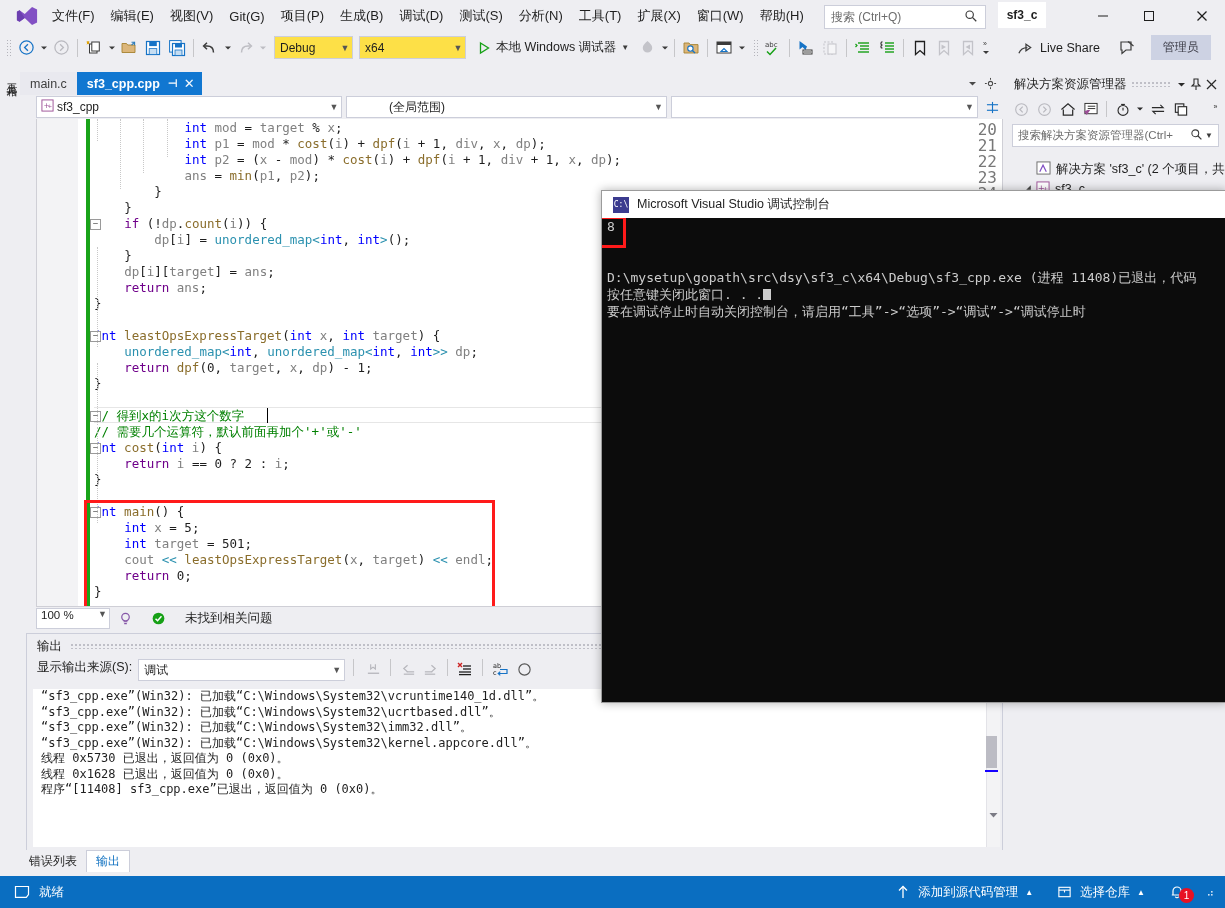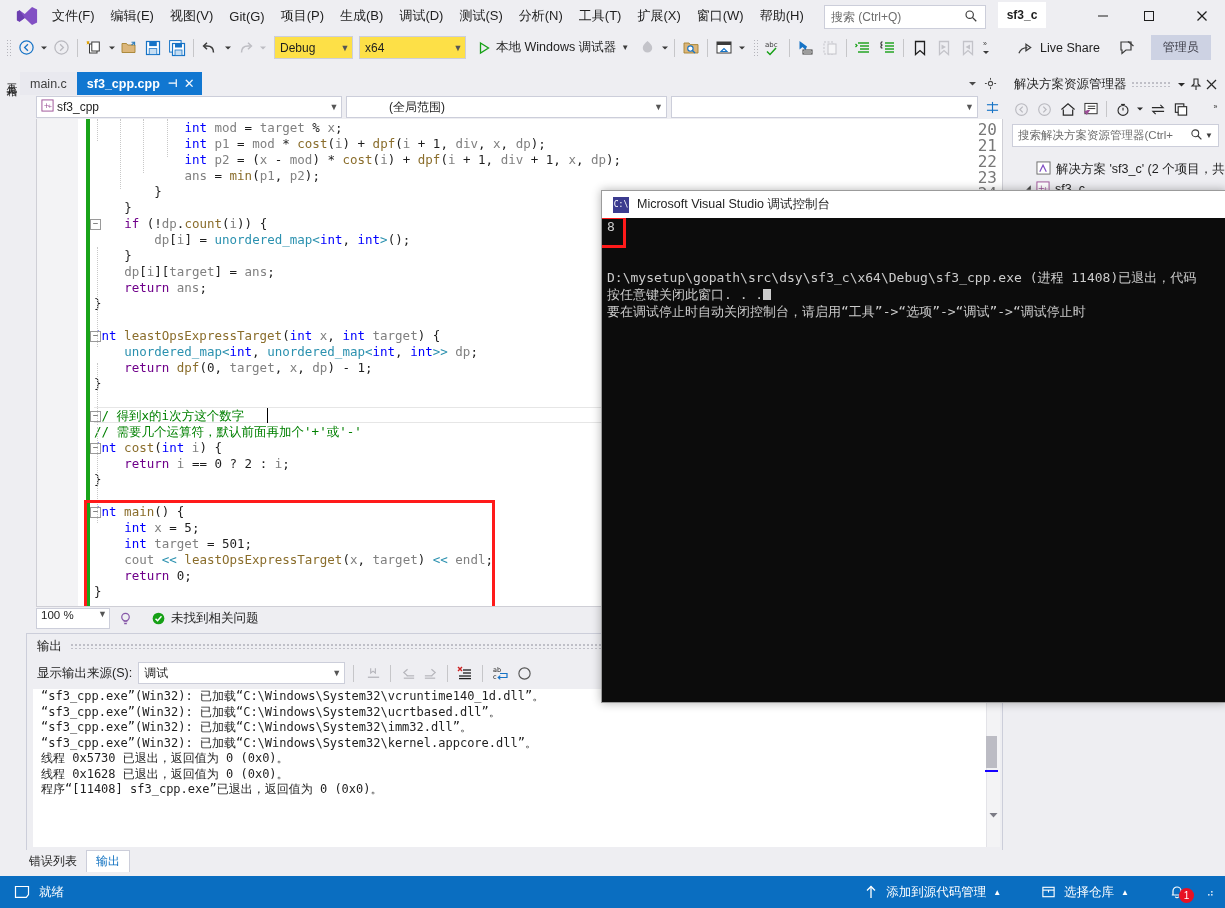--- a/index.html
+++ b/index.html
@@ -77,36 +77,36 @@
   
   .zoomstrip{position:absolute;left:36px;top:607px;width:965px;height:22px;background:#eeeef2;display:flex;align-items:center;}
   .zoomcombo{width:68px;height:19px;background:#fff;border:1px solid #ccceda;display:flex;align-items:flex-start;font-size:11.5px;padding-left:4px;}
   .zoomcombo .zc{width:13px;text-align:center;font-size:9px;color:#555;}
 
   
   .outpanel{position:absolute;left:26px;top:633px;width:975px;height:220px;background:#eeeef2;border:1px solid #ccceda;}
   .outhdr{position:absolute;left:0;top:0;width:100%;height:24px;display:flex;align-items:center;}
   .outhdr .ttl{font-size:12.5px;padding-left:10px;}
   .dots{flex:1;height:6px;margin:0 8px;background-image:radial-gradient(#bfbfc7 38%,transparent 40%);background-size:4px 4px;}
-  .outtoolbar{position:absolute;left:0;top:25px;width:100%;height:28px;display:flex;align-items:center;}
+  .outtoolbar{position:absolute;left:0;top:25px;width:100%;height:28px;display:flex;}
   .outtoolbar .lbl{font-size:12.5px;padding-left:10px;padding-right:6px;}
   .srccombo{width:200px;height:20px;background:#fff;border:1px solid #ccceda;display:flex;align-items:center;font-size:12px;padding-left:5px;}
   .srccombo .sc{width:15px;text-align:center;font-size:9px;color:#555;}
   .outlog{position:absolute;left:6px;top:55px;width:955px;height:158px;background:#fff;overflow:hidden;}
   .logline{font-family:"DejaVu Sans Mono","Liberation Mono",monospace;font-size:12px;color:#1e1e1e;white-space:pre;padding-left:8px;line-height:15.5px;}
   .outscroll{position:absolute;right:2px;top:55px;width:13px;height:158px;background:#f3f3f5;border-left:1px solid #e3e3e8;}
   .outthumb{position:absolute;right:3px;width:11px;background:#bcbcc4;}
   .outtrackmark{position:absolute;right:2px;width:13px;height:2px;background:#1500ff;}
 
   
   .btabs{position:absolute;left:20px;top:850px;width:985px;height:22px;background:#eeeef2;display:flex;align-items:flex-end;}
   .btab{height:21px;display:flex;align-items:center;padding:0 9px;font-size:12px;color:#1e1e1e;}
   .btab.act{background:#fff;color:#0e70c0;border:1px solid #ccceda;border-bottom:none;}
   .statusbar{position:absolute;left:0;top:876px;width:1225px;height:32px;background:#0a6ec1;display:flex;align-items:center;color:#fff;font-size:12.5px;}
-  .sbitem{display:flex;align-items:center;padding:0 20px;height:32px;white-space:nowrap;}
+  .sbitem{display:flex;align-items:center;padding:0 12px;height:32px;white-space:nowrap;}
   .badge{width:15px;height:15px;border-radius:50%;background:#e81123;color:#fff;font-size:10px;display:flex;align-items:center;justify-content:center;margin-left:-6px;margin-top:7px;}
 
   
   .solex{position:absolute;left:1006px;top:72px;width:219px;height:781px;background:#eeeef2;}
   .sehdr{height:24px;display:flex;align-items:center;}
   .sehdr .t{font-size:12.5px;padding-left:8px;white-space:nowrap;}
   .sehdr .hd{width:44px;height:6px;margin:0 4px;background-image:radial-gradient(#bfbfc7 38%,transparent 40%);background-size:4px 4px;}
   .seicon{width:17px;height:20px;display:flex;align-items:center;justify-content:center;font-size:12px;color:#2a2a2a;}
   .setb{height:26px;display:flex;align-items:center;padding-left:4px;}
   .setbi{width:23px;height:22px;display:flex;align-items:center;justify-content:center;}
@@ -528,21 +528,21 @@
       <svg width="15" height="15" viewBox="0 0 16 16">
           <circle cx="8" cy="6.5" r="4" fill="none" stroke="#8657a8" stroke-width="1.3"></circle>
           <path d="M6 11.5h4M6.6 13.5h2.8" stroke="#8657a8" stroke-width="1.2"></path>
         </svg>
     </div>
     <div style="display:flex;align-items:center;margin-left:16px;">
       <svg width="13" height="13" viewBox="0 0 14 14">
           <circle cx="7" cy="7" r="6.3" fill="#16a016"></circle>
           <path d="M3.8 7.2 6 9.4 10.2 4.6" fill="none" stroke="#fff" stroke-width="1.6"></path>
         </svg>
-      <span style="margin-left:6px;font-size:12.5px;">未找到相关问题</span>
+      <span style="margin-left:20px;font-size:12.5px;">未找到相关问题</span>
     </div>
   </div>
 
   <div class="outpanel">
     <div class="outhdr">
       <span class="ttl">输出</span>
       <span class="dots"></span>
     </div>
     <div class="outtoolbar">
       <span class="lbl">显示输出来源(S):</span>

